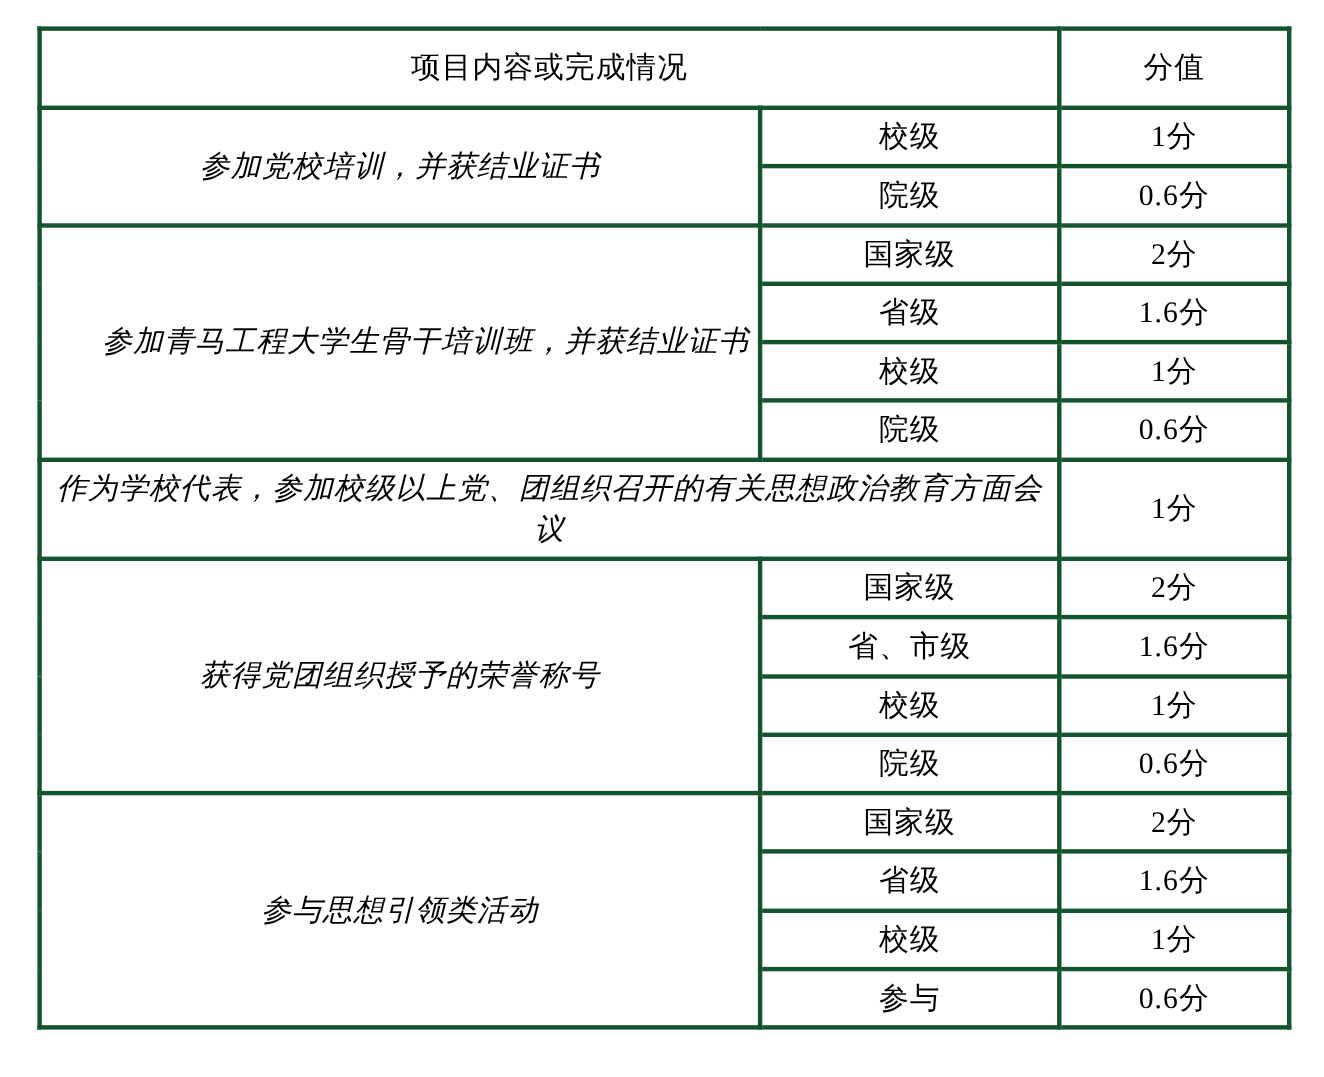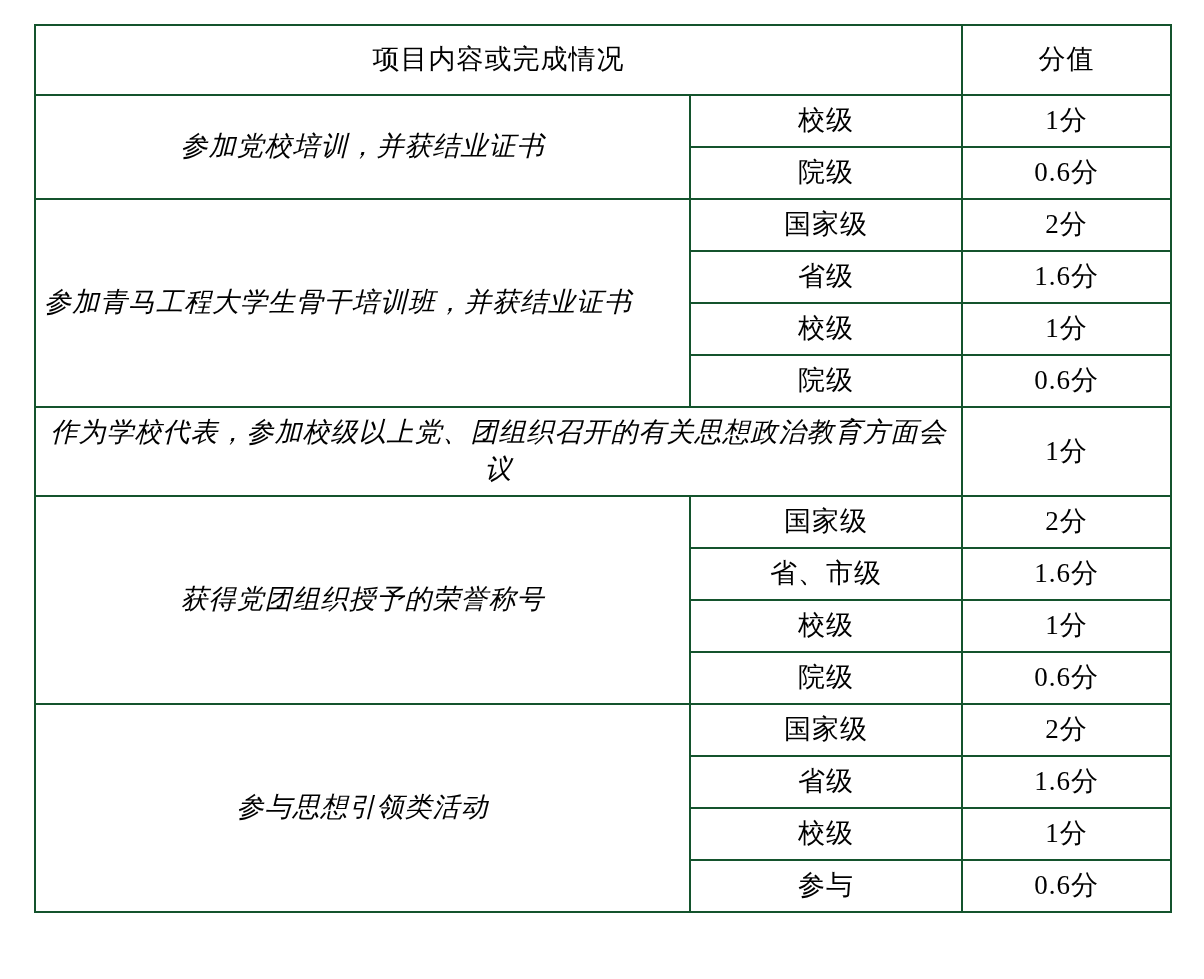--- a/index.html
+++ b/index.html
@@ -20,21 +20,21 @@
     box-sizing: border-box;
     padding: 24px 34px 24px 34px;
   }
   table.score-table {
     border-collapse: collapse;
     width: 1136px;
     table-layout: fixed;
   }
   table.score-table td,
   table.score-table th {
-    border: 2px solid #14532d;
+    border: 4px solid #14532d;
     text-align: center;
     vertical-align: middle;
     font-weight: normal;
     font-size: 27px;
     line-height: 1.38;
     padding: 6px 8px;
     font-family: "Liberation Serif", "DejaVu Serif", serif;
   }
   .col-item { width: 655px; }
   .col-level { width: 272px; }
@@ -47,21 +47,21 @@
     height: 56px;
   }
   .item-cell {
     font-size: 27px;
     letter-spacing: 1px;
     padding-left: 16px;
     padding-right: 16px;
     font-style: italic;
   }
   .item-cell.justify {
-    text-align: left;
+    text-align: right;
   }
   .wide-item {
     text-align: left;
     padding-left: 18px;
     padding-right: 18px;
     line-height: 1.5;
     margin-top: 44px;
   }
   .level-cell, .score-cell {
     font-size: 27px;

